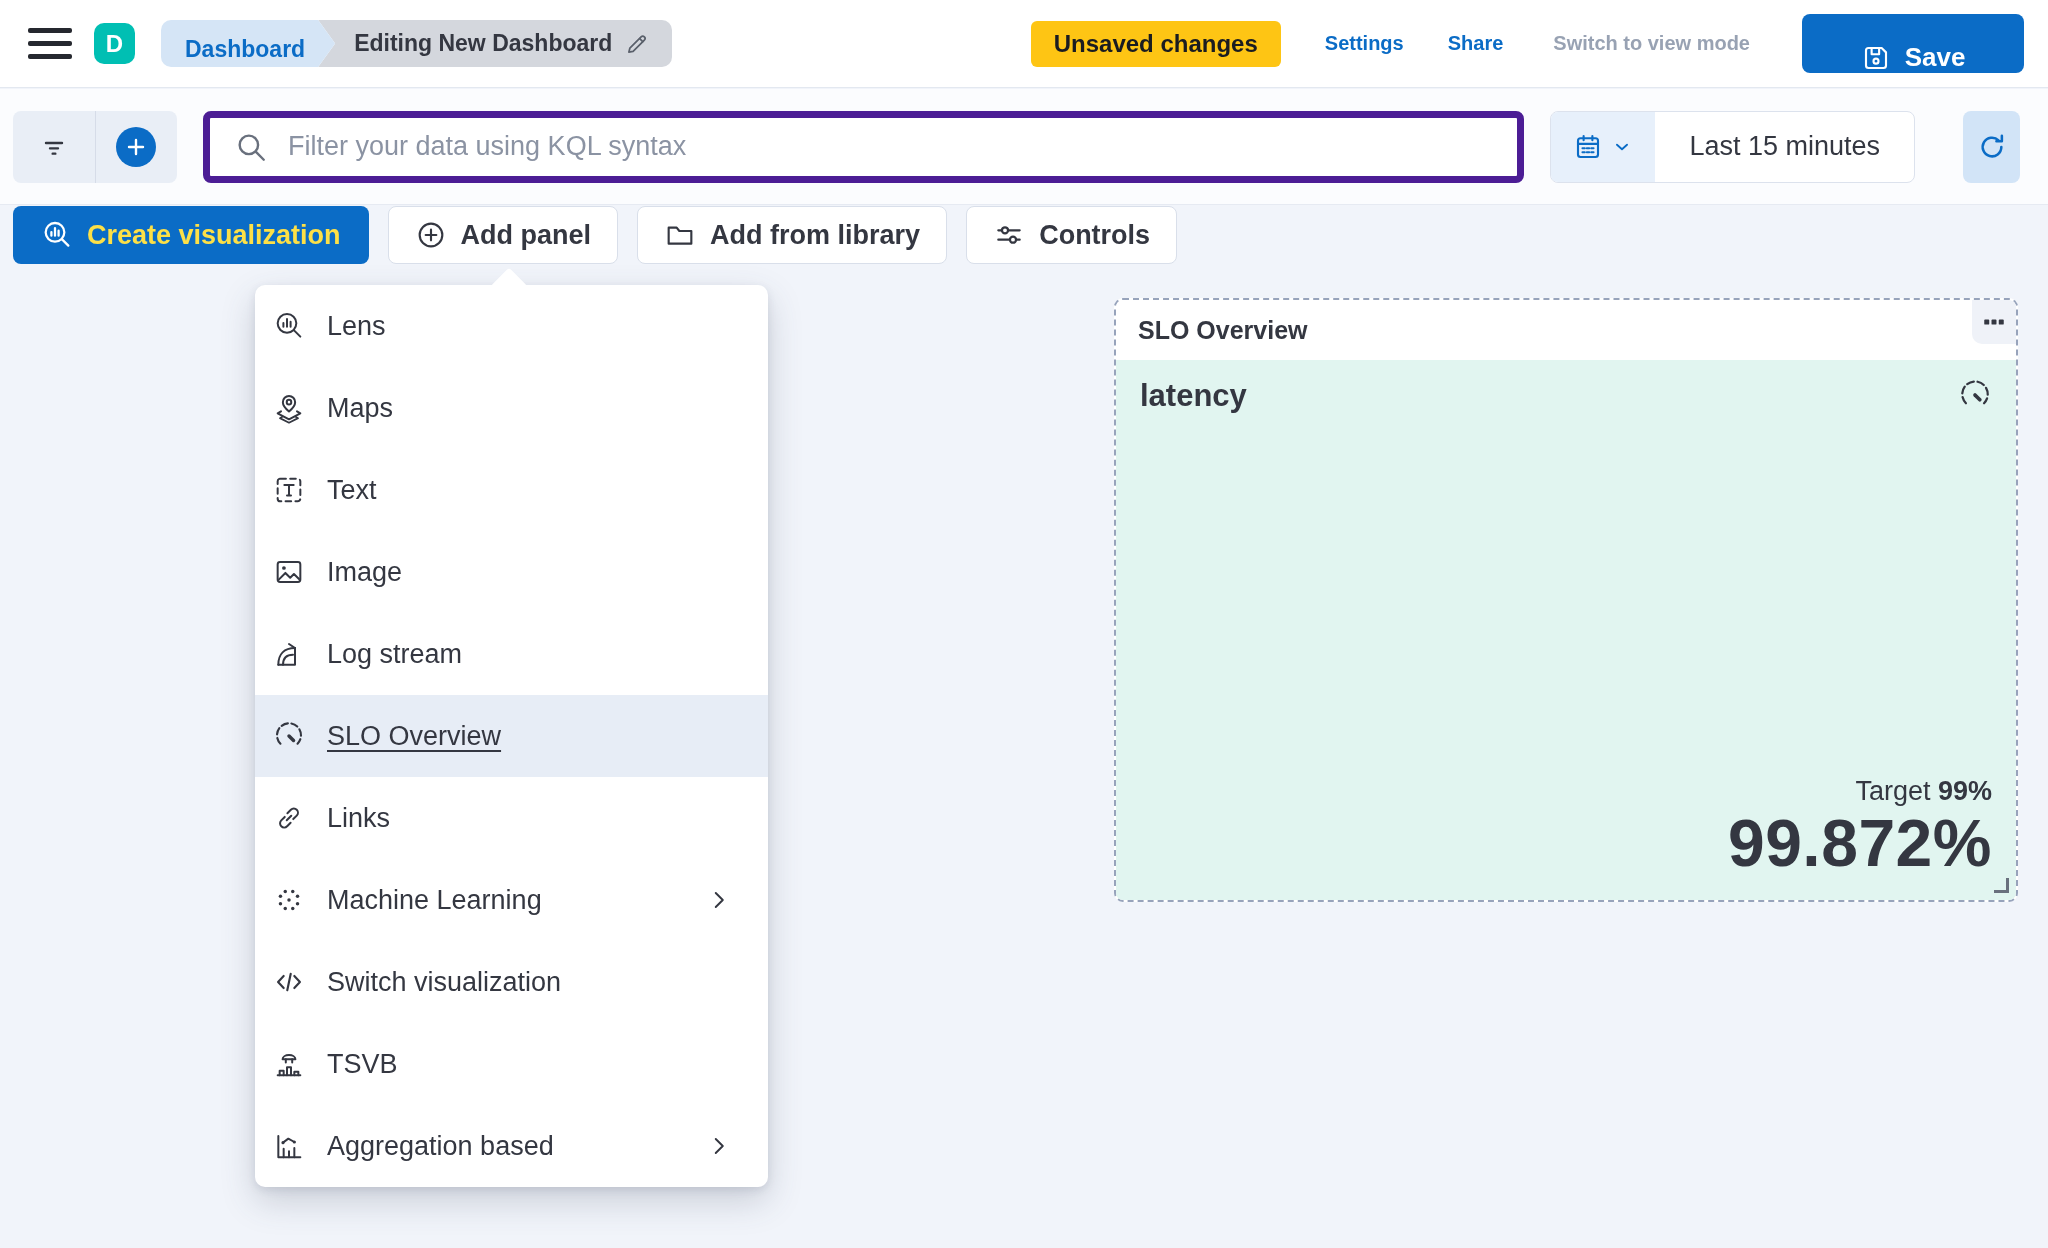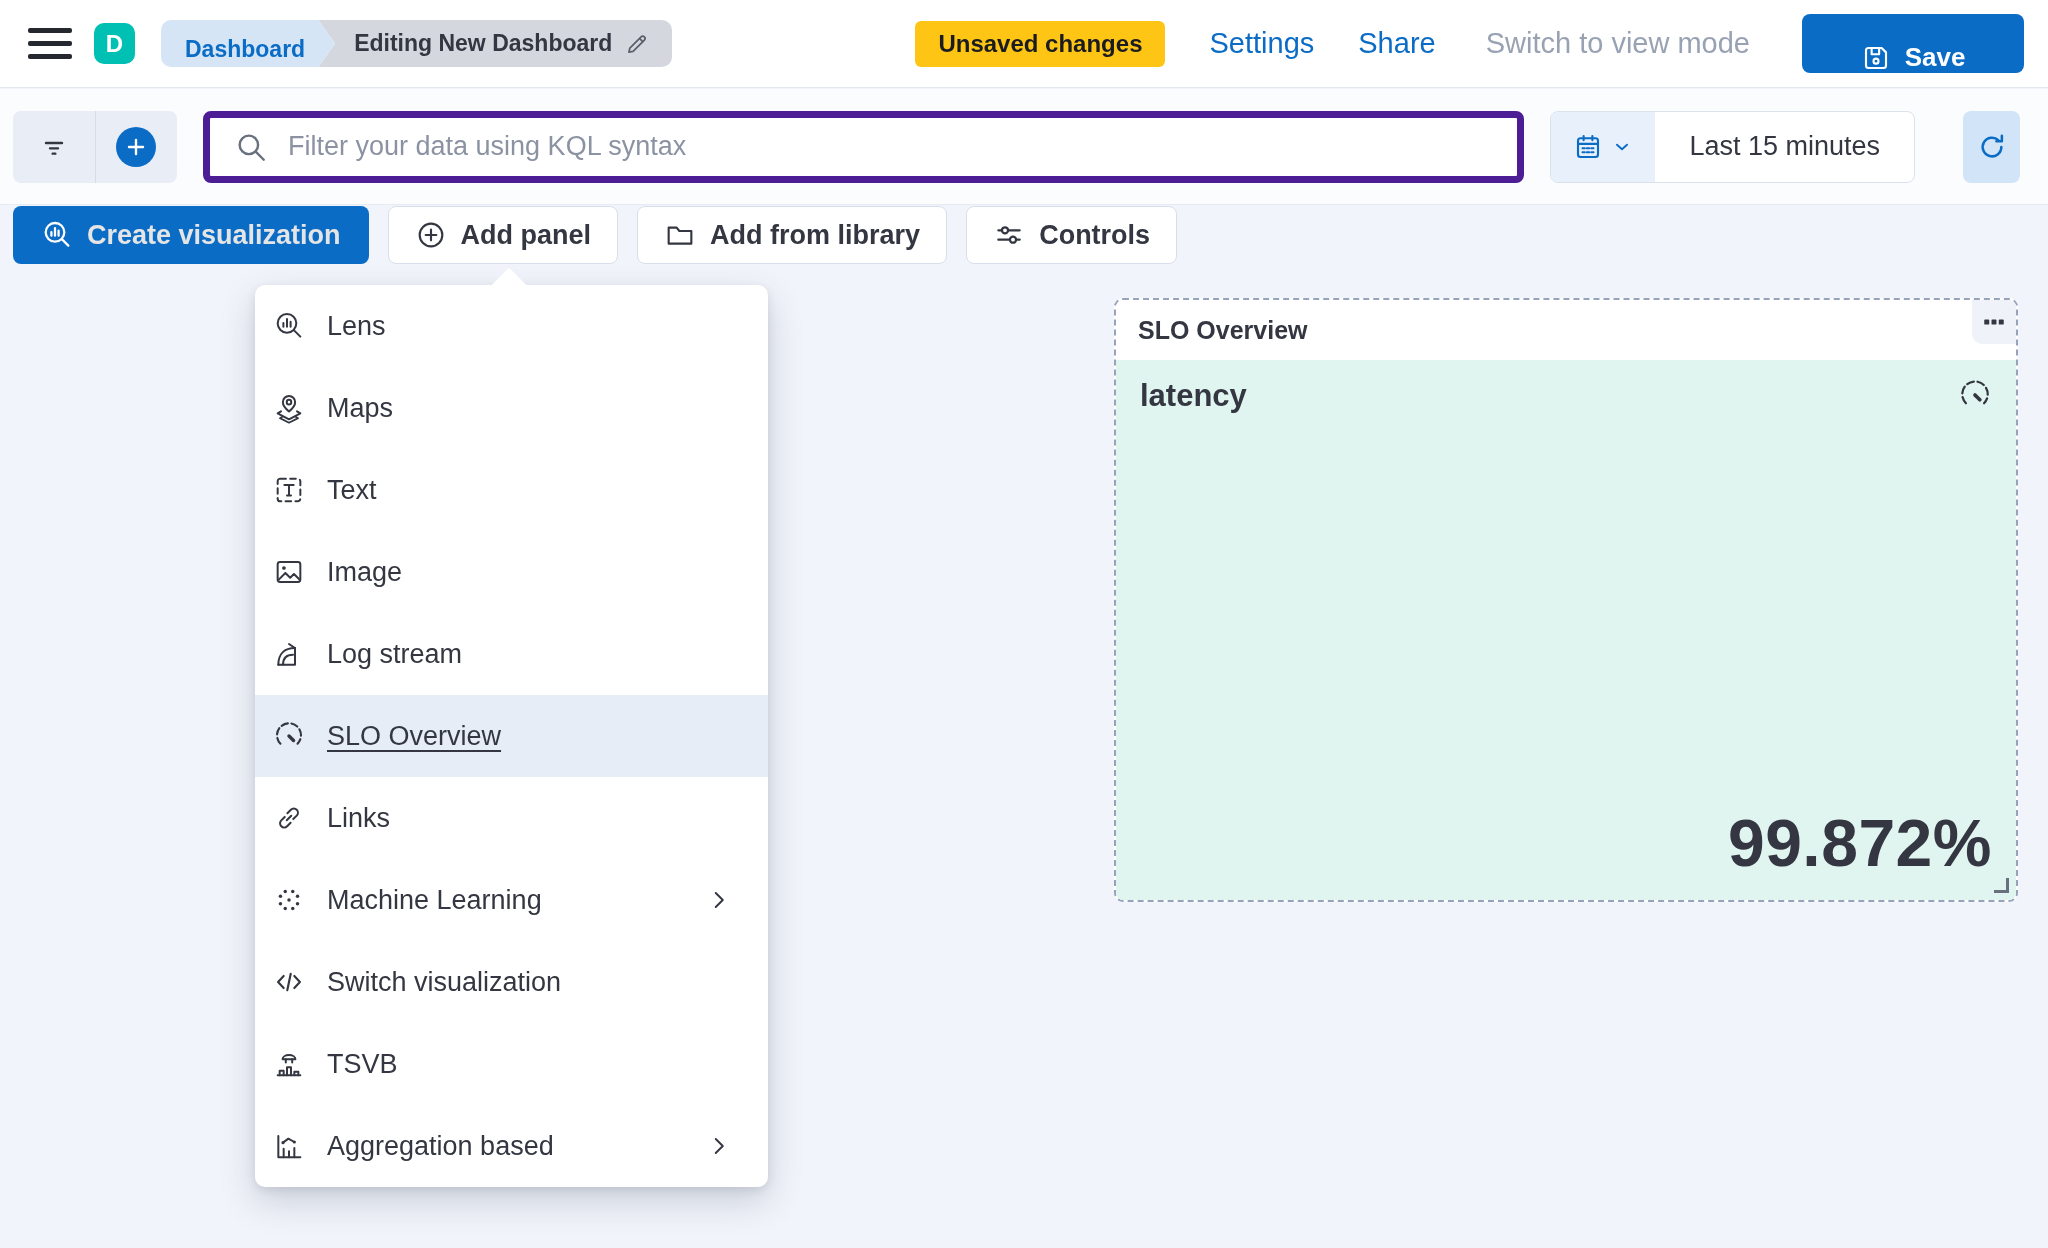--- a/index.html
+++ b/index.html
@@ -37,21 +37,21 @@
     background:#D4D7DD; color:#343741;
     padding:0 22px 0 36px; margin-left:-17px; border-radius:0 10px 10px 0; z-index:1;
     clip-path:polygon(0 0, 100% 0, 100% 100%, 0 100%, 17px 50%);
     cursor:pointer; gap:12px;
   }
   .hdr-spacer { flex:1; }
   .badge-unsaved {
     background:var(--warning,#FEC514); color:#1a1c21; font-size:24px; font-weight:600;
     height:46px; padding:0 23px; border-radius:6px; display:flex; align-items:center;
   }
-  .hdr-link { font-size:29px; font-weight:400; color:var(--primary,#0B6CC6); cursor:pointer; margin-left:22px; }
+  .hdr-link { font-size:20px; font-weight:700; color:var(--primary,#0B6CC6); cursor:pointer; margin-left:22px; }
   .hdr-link.disabled { color:#98A2B3; margin-left:28px; }
   .btn-save {
     margin-left:30px; background:var(--primary,#0B6CC6); color:#fff;
     height:59px; min-width:222px; border:none; border-radius:8px;
     font-size:26px; font-weight:600; font-family:inherit;
     display:flex; align-items:flex-end; justify-content:center; gap:14px; cursor:pointer;
   }
 
   
   .filterbar {
@@ -86,21 +86,21 @@
     width:57px; height:72px; background:#D2E4F7; border:none; border-radius:8px; flex-shrink:0;
     display:flex; align-items:center; justify-content:center; cursor:pointer; margin-left:22px;
   }
 
   
   .toolbar { position:absolute; top:206px; left:13px; display:flex; gap:19px; }
   .btn {
     height:58px; border-radius:8px; font-family:inherit; font-size:27px; font-weight:600;
     display:flex; align-items:center; gap:14px; cursor:pointer;
   }
-  .btn-primary { background:var(--primary,#0B6CC6); color:#e5e5e5; border:none; padding:0 28px; }
+  .btn-primary { background:var(--primary,#0B6CC6); color:#fde047; border:none; padding:0 28px; }
   .btn-ghost { background:#fff; color:#343741; border:1px solid #D9DFEA; padding:0 26px; }
 
   
   .menu {
     position:absolute; left:255px; top:285px; width:513px;
     background:#fff; border-radius:10px;
     box-shadow:0 14px 34px rgba(62,75,97,.22), 0 3px 8px rgba(62,75,97,.12);
     z-index:10;
   }
   .menu-caret {
@@ -454,17 +454,21 @@
     <div class="metric-top">
       <span class="metric-label">latency</span>
       <span>
         <svg width="34" height="34" viewBox="0 0 24 24" fill="none" stroke="#343741" stroke-width="1.6" stroke-linecap="round">
           <path d="M5.6 17.8a9 9 0 1 1 12.8 0" stroke-dasharray="5 2.6"></path>
           <path d="M12 12l3.4 3.4" stroke-width="2.6"></path>
         </svg>
       </span>
     </div>
     <div class="metric-bottom">
+      <div class="target-line">
+        <span>Target </span>
+        <b>99%</b>
+      </div>
       <div class="metric-value">99.872%</div>
     </div>
     <div class="resize-handle"></div>
   </div>
 </div>
 
 </body></html>

